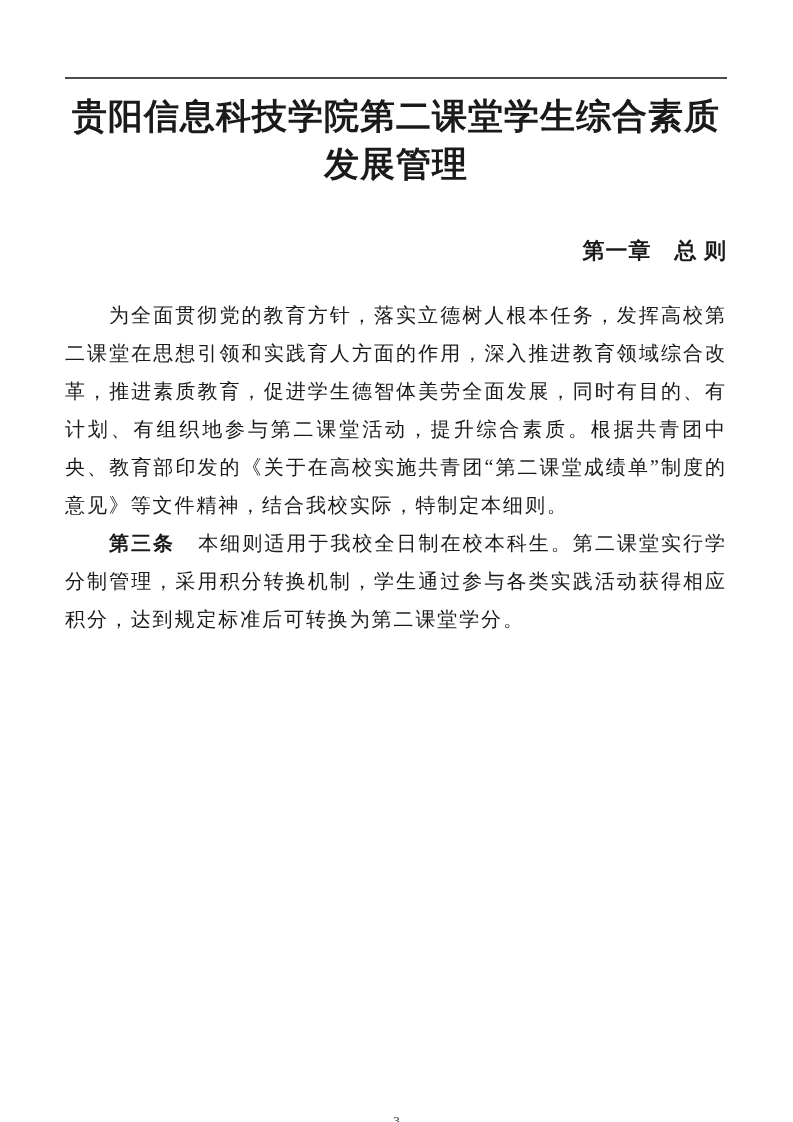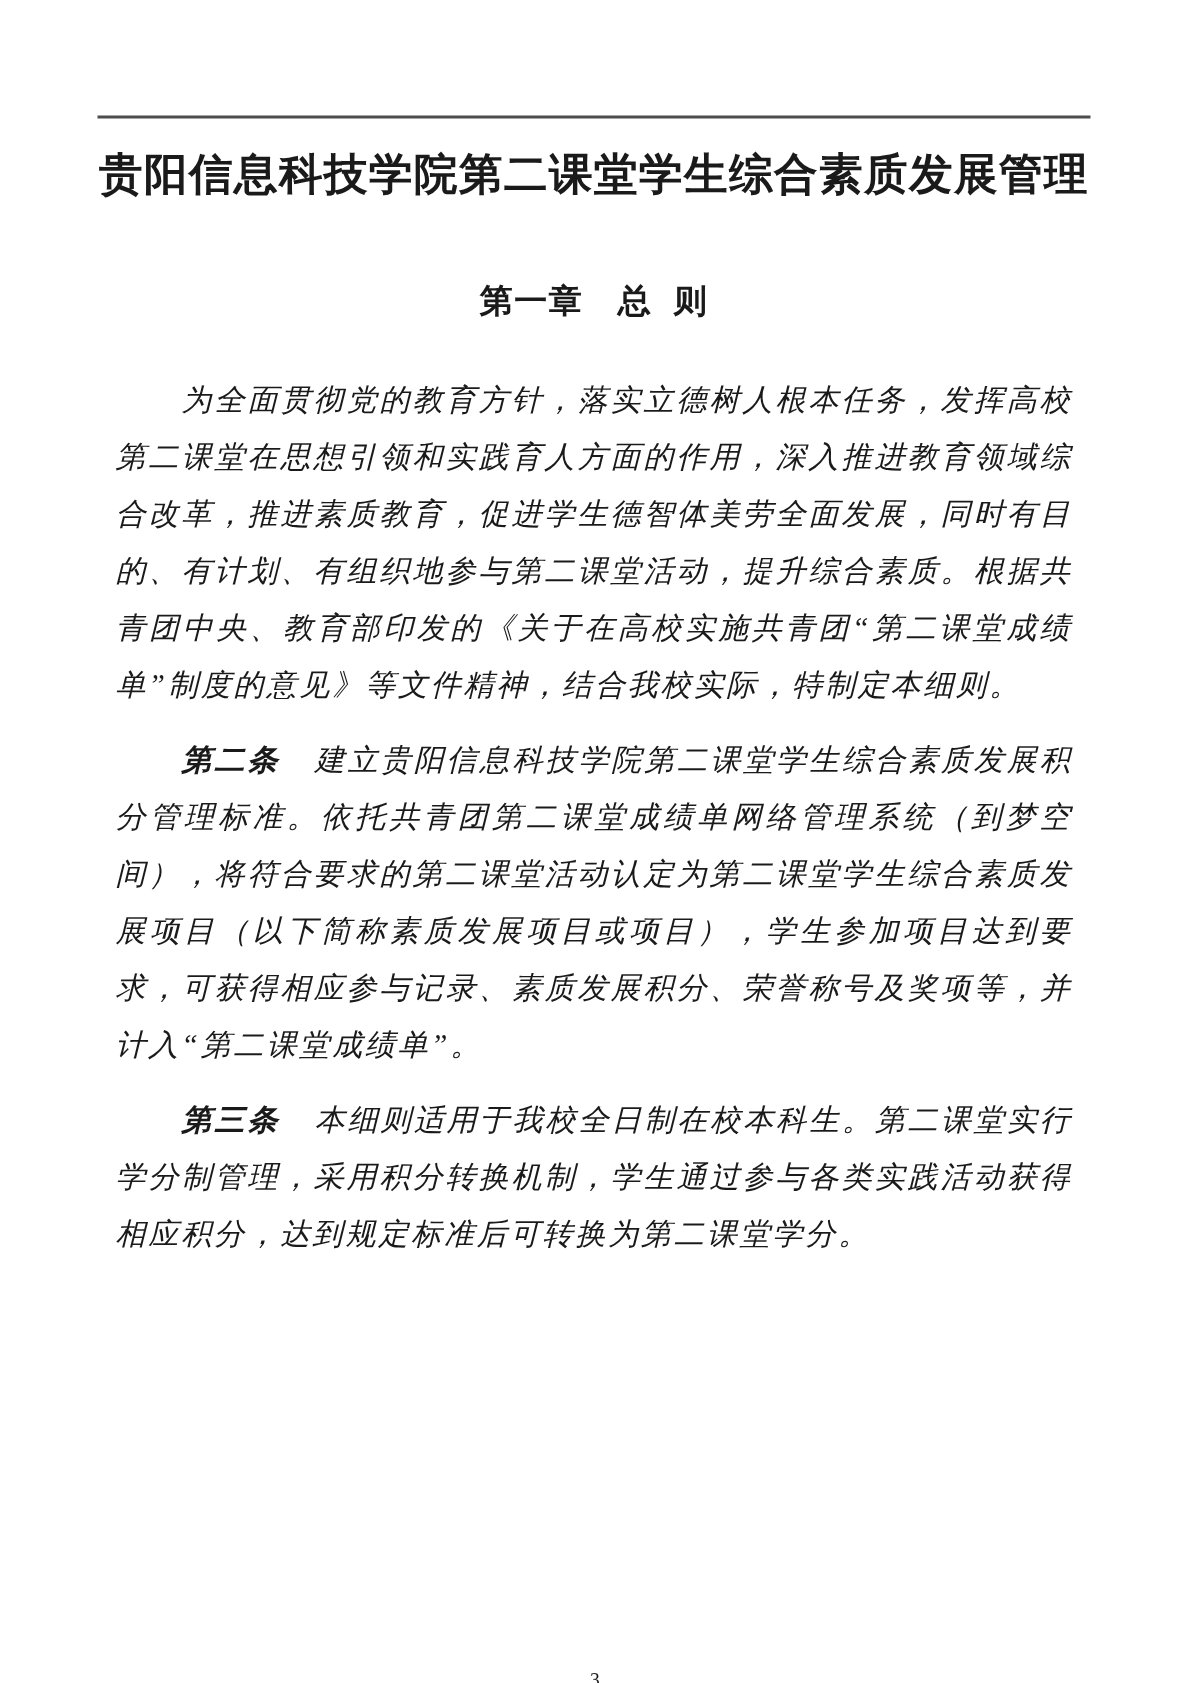--- a/index.html
+++ b/index.html
@@ -24,49 +24,48 @@
   .content {
     padding: 0 66px 0 65px;
   }
   .header-rule {
     margin-top: 77px;
     height: 0;
     border-top: 2px solid #4d4d4d;
   }
   .doc-title {
     margin: 14px 0 0 0;
-    font-size: 29px;
+    font-size: 35px;
     font-weight: bold;
     line-height: 48px;
     text-align: center;
     letter-spacing: 1px;
   }
   .title-line {
     display: block;
   }
   .chapter-heading {
     margin: 47px 0 0 0;
     font-size: 22px;
     font-weight: bold;
     line-height: 30px;
-    text-align: center;
+    text-align: right;
     letter-spacing: 1px;
-    font-family: Liberation Mono, monospace;
+    font-family: Liberation Serif, serif;
   }
   .body-text {
     margin-top: 30px;
     font-size: 20px;
     line-height: 38px;
     letter-spacing: 1.9px;
     text-align: justify;
   }
   .para {
-    margin: 12px;
+    margin: 0;
     text-indent: 44px;
-    font-style: italic;
   }
   .para-label {
     font-weight: bold;
     margin-right: 16px;
   }
   .footer {
     position: absolute;
     left: 0;
     top: 1034px;
     width: 793px;
@@ -92,24 +91,20 @@
 
     <h2 class="chapter-heading">第一章　总 则</h2>
 
     <div class="body-text">
 
       <p class="para">
         <span>为全面贯彻党的教育方针，落实立德树人根本任务，发挥高校第二课堂在思想引领和实践育人方面的作用，深入推进教育领域综合改革，推进素质教育，促进学生德智体美劳全面发展，同时有目的、有计划、有组织地参与第二课堂活动，提升综合素质。根据共青团中央、教育部印发的《关于在高校实施共青团“第二课堂成绩单”制度的意见》等文件精神，结合我校实际，特制定本细则。</span>
       </p>
 
 
-      <p class="para">
-        <span class="para-label">第二条</span>
-        <span>建立贵阳信息科技学院第二课堂学生综合素质发展积分管理标准。依托共青团第二课堂成绩单网络管理系统（到梦空间），将符合要求的第二课堂活动认定为第二课堂学生综合素质发展项目（以下简称素质发展项目或项目），学生参加项目达到要求，可获得相应参与记录、素质发展积分、荣誉称号及奖项等，并计入“第二课堂成绩单”。</span>
-      </p>
 
       <p class="para">
         <span class="para-label">第三条</span>
         <span>本细则适用于我校全日制在校本科生。第二课堂实行学分制管理，采用积分转换机制，学生通过参与各类实践活动获得相应积分，达到规定标准后可转换为第二课堂学分。</span>
       </p>
 
     </div>
   </div>
 
   <div class="footer">

